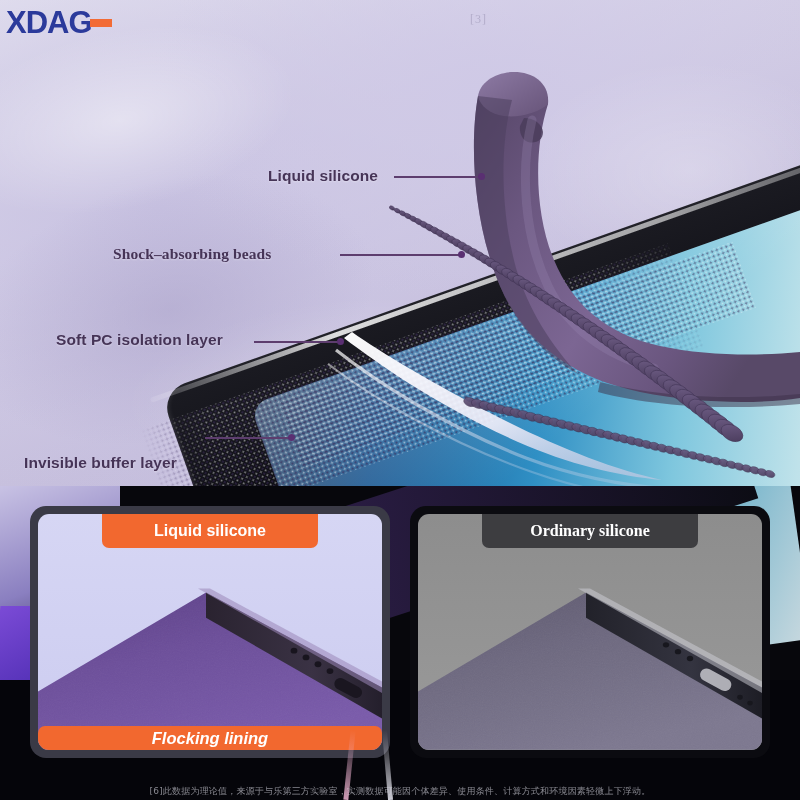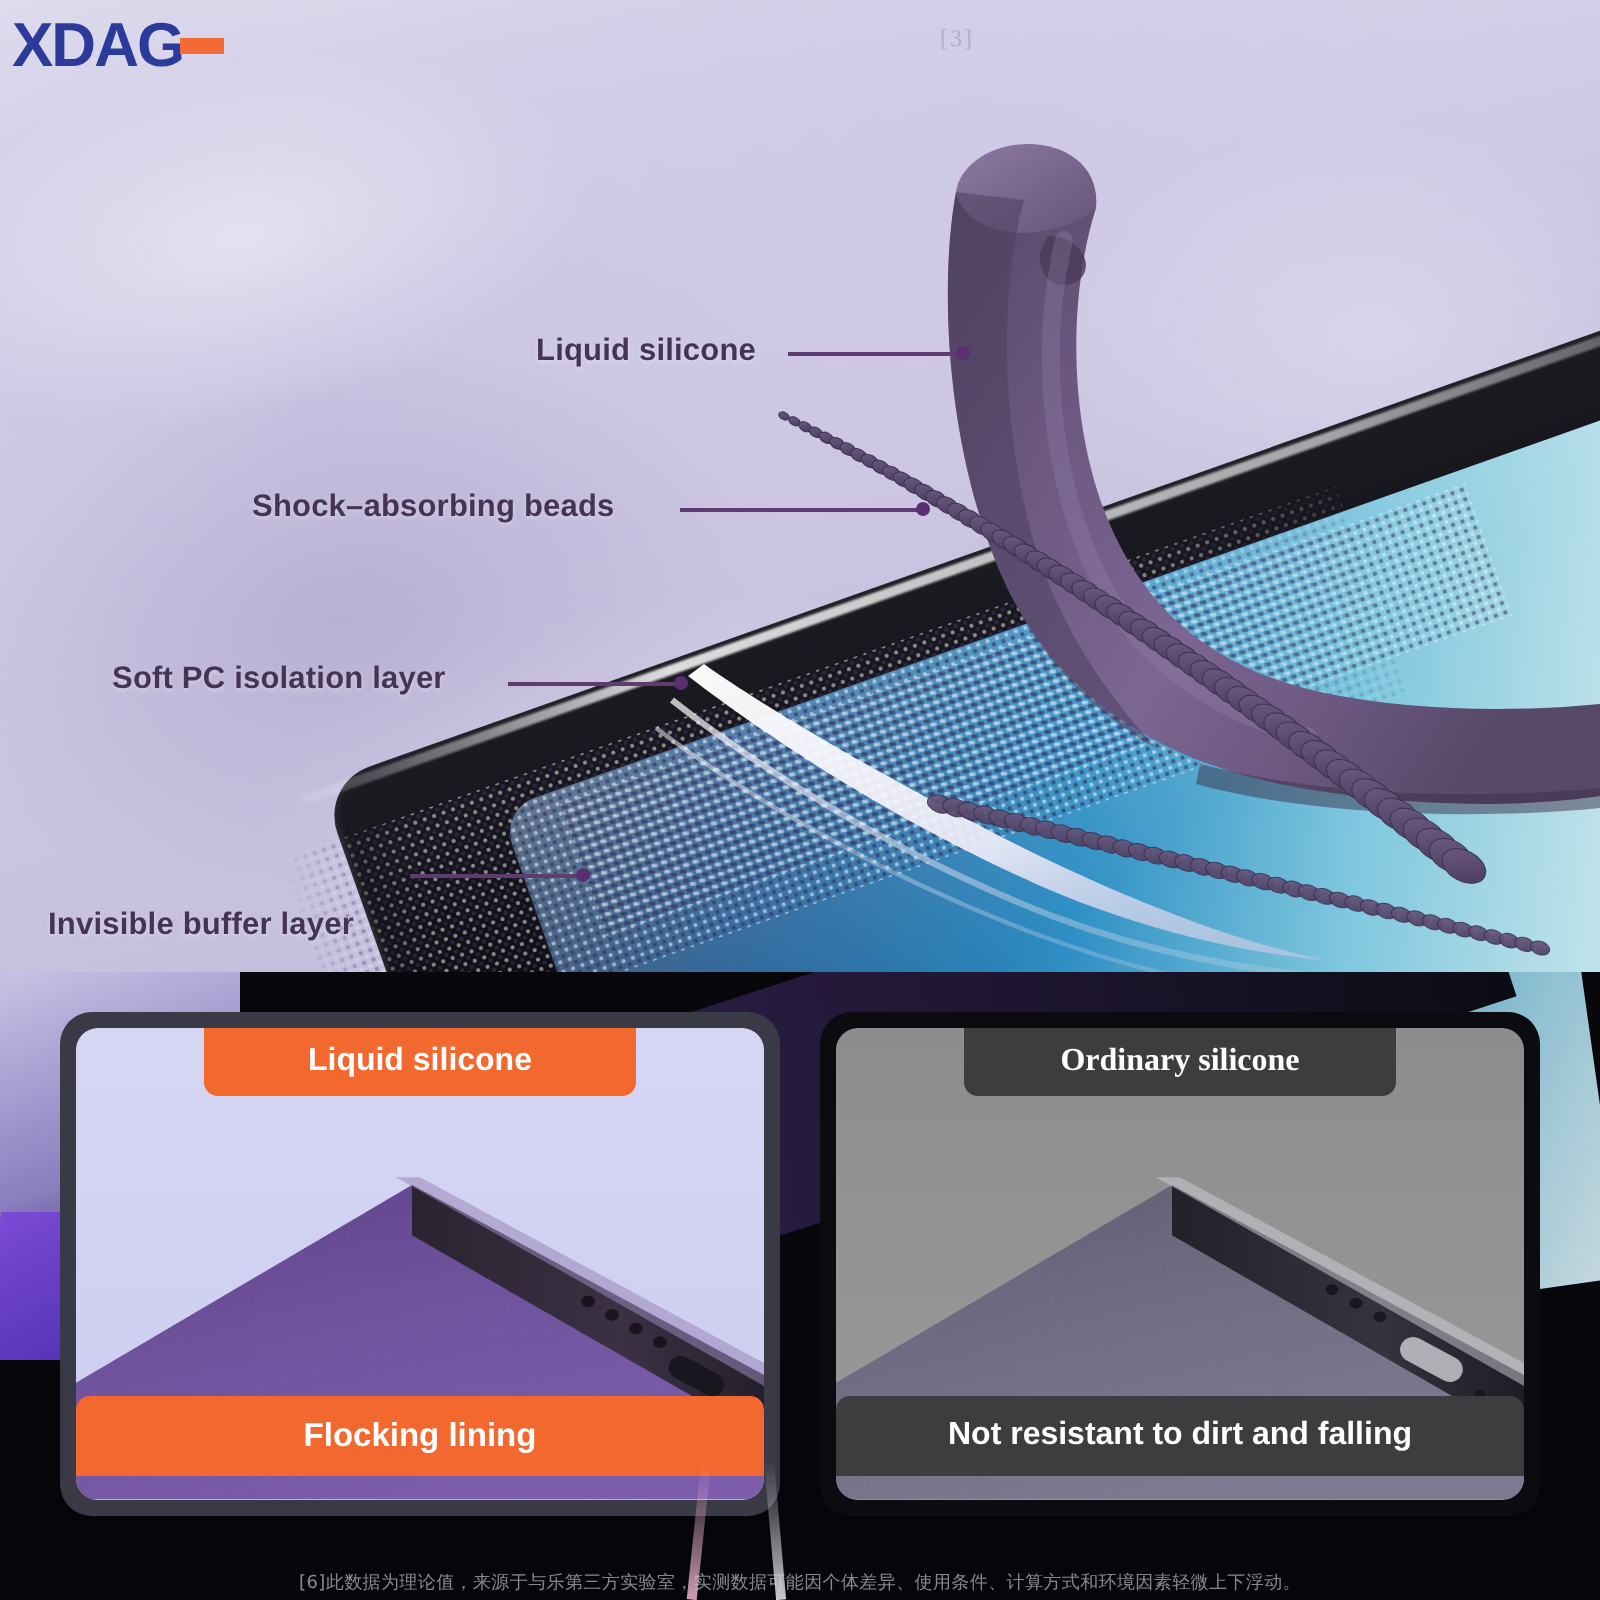--- a/index.html
+++ b/index.html
@@ -187,22 +187,23 @@
   .banner {
     position:absolute; left:0; width:100%;
     display:flex; align-items:center; justify-content:center;
     color:#ffffff; font-weight:bold; z-index:6;
   }
   .bannerTop {
     top:0; height:34px; font-size:16px;
     border-radius:0 0 7px 7px;
   }
   .bannerBottom {
-    bottom:12px; height:40px; font-size:16.5px;
+    bottom:0; height:24px; font-size:16.5px;
     border-radius:7px 7px 0 0;
+    font-style:italic;
   }
   #btLeft  { background:#f2682f; width:63%; left:18.5%; border-radius:0 0 7px 7px; }
   #bbLeft  { background:#f2682f; }
   #btRight { background:#3d3d40; width:63%; left:18.5%; border-radius:0 0 7px 7px;font-family:Liberation Serif, serif; }
   #bbRight { background:#3d3d40; font-size:16px; }
 
   #disclaimer {
     position:absolute; left:0; bottom:2px; width:800px;
     text-align:center;
     font-size:9px;
@@ -401,21 +402,21 @@
           <ellipse cx="762.3" cy="472.2" rx="5.0" ry="3.3" transform="rotate(20 762.3 472.2)" opacity="0.92"></ellipse>
           <ellipse cx="770.0" cy="474.0" rx="5.0" ry="3.3" transform="rotate(20 770.0 474.0)" opacity="0.92"></ellipse>
         </g>
     </g>
   </svg>
 
   <div class="callout" style="left:268px; top:167px;">Liquid silicone</div>
   <div class="leader" style="left:394px; top:176px; width:86px;"></div>
   <div class="leaderdot" style="left:478px; top:173px;"></div>
 
-  <div class="callout" style="left:126px; top:245px;">Shock–absorbing beads</div>
+  <div class="callout" style="left:113px; top:245px;font-family:Liberation Serif, serif;">Shock–absorbing beads</div>
   <div class="leader" style="left:340px; top:254px; width:122px;"></div>
   <div class="leaderdot" style="left:458px; top:251px;"></div>
 
   <div class="callout" style="left:56px; top:331px;text-align:right;">Soft PC isolation layer</div>
   <div class="leader" style="left:254px; top:341px; width:88px;"></div>
   <div class="leaderdot" style="left:337px; top:338px;"></div>
 
   <div class="callout" style="left:24px; top:428px;margin-top:26px;">Invisible buffer layer</div>
   <div class="leader" style="left:205px; top:437px; width:88px;"></div>
   <div class="leaderdot" style="left:288px; top:434px;"></div>
@@ -511,21 +512,20 @@
           <ellipse cx="260" cy="79" rx="3.2" ry="2.8"></ellipse>
           <ellipse cx="272" cy="86" rx="3.2" ry="2.8"></ellipse>
         </g>
         <rect x="286" y="94" width="34" height="13" rx="6.5" fill="#cfcfd6" opacity=".8" transform="rotate(29 286 94)"></rect>
         <g fill="#15151b" opacity=".8">
           <ellipse cx="322" cy="126" rx="2.8" ry="2.5"></ellipse>
           <ellipse cx="332" cy="132" rx="2.8" ry="2.5"></ellipse>
         </g>
       </svg>
       <div class="banner bannerTop" id="btRight">Ordinary silicone</div>
-      <div class="banner bannerBottom" id="bbRight">Not resistant to dirt and falling</div>
     </div>
   </div>
 
   <div class="strand" id="strandA"></div>
   <div class="strand" id="strandB"></div>
 
   <div id="disclaimer">[6]此数据为理论值，来源于与乐第三方实验室，实测数据可能因个体差异、使用条件、计算方式和环境因素轻微上下浮动。</div>
 </div>
 
 </body></html>

